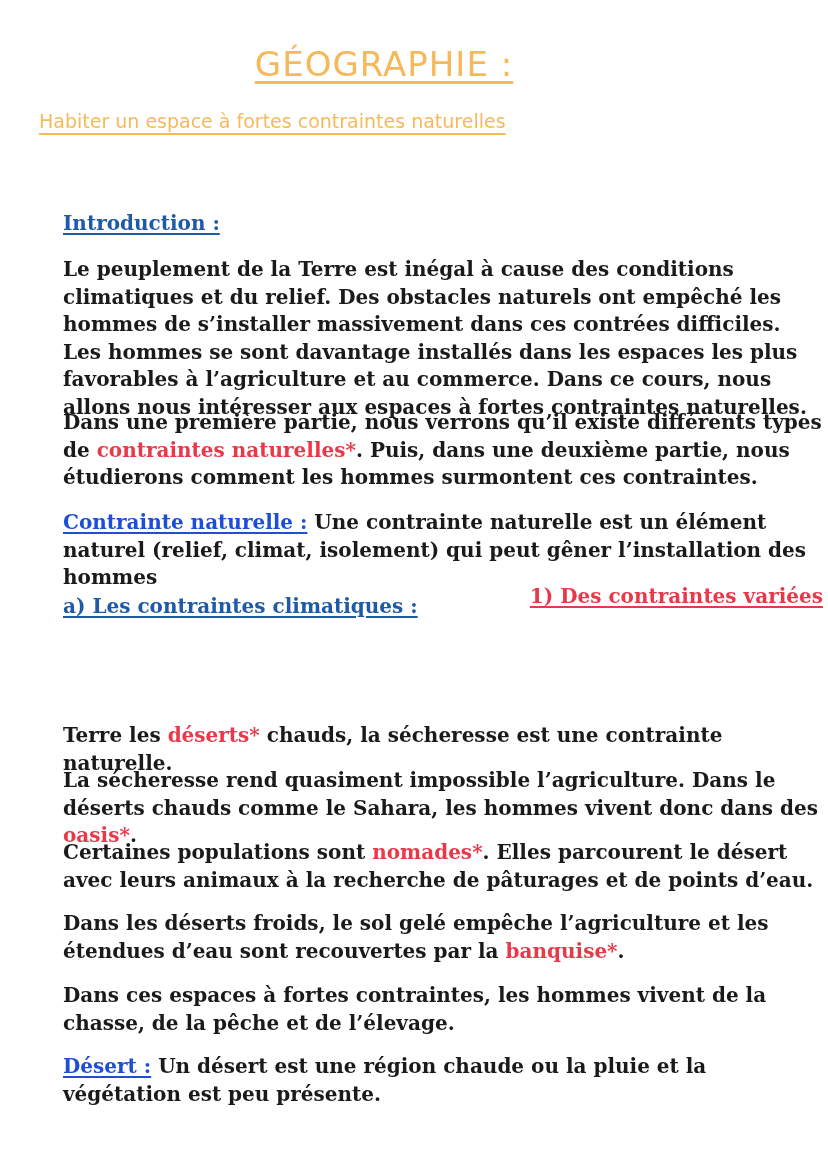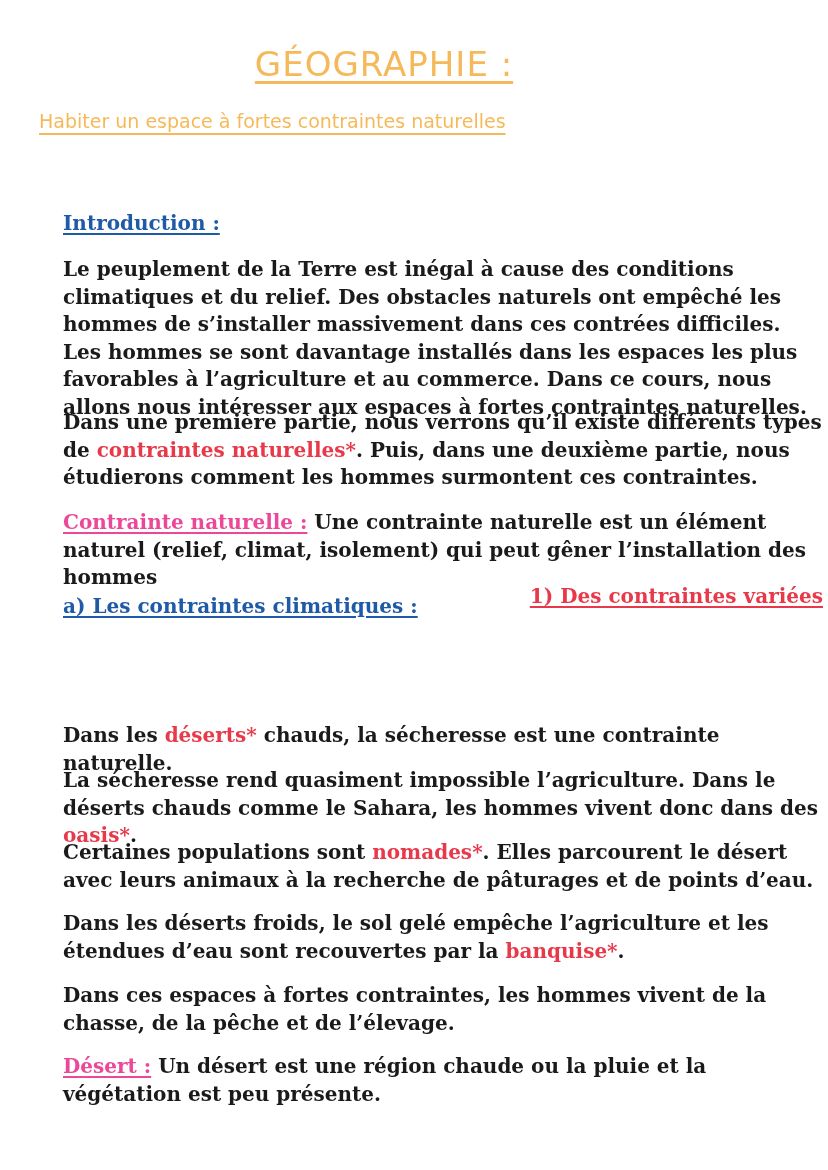--- a/index.html
+++ b/index.html
@@ -71,21 +71,21 @@
     .heading-red {
       color: #e8394a;
       text-decoration: underline;
       text-decoration-thickness: 1.5px;
       text-underline-offset: 3px;
     }
     .term {
       color: #e8394a;
     }
     .def-label {
-      color: #ec4899;
+      color: #1d4ed8;
       text-decoration: underline;
       text-underline-offset: 3px;
     }
     p { margin: 0; }
   </style>
 </head>
 <body>
 
 <div class="page">
 
@@ -111,21 +111,21 @@
 
   <div class="block" style="top:583px;text-align:right;">
     <span class="heading-red">1) Des contraintes variées </span>
   </div>
 
   <div class="block" style="top:593px;">
     <span class="heading-blue">a) Les contraintes climatiques : </span>
   </div>
 
   <p class="block" style="top:722px;">
-    <span>Dans les </span><span class="term">déserts*</span><span> chauds, la sécheresse est une contrainte naturelle.</span>
+    <span>Terre les </span><span class="term">déserts*</span><span> chauds, la sécheresse est une contrainte naturelle.</span>
   </p>
 
   <p class="block" style="top:767px;">
     <span>La sécheresse rend quasiment impossible l’agriculture. Dans le déserts chauds comme le Sahara, les hommes vivent donc dans des </span><span class="term">oasis*</span><span>.</span>
   </p>
 
   <p class="block" style="top:839px;">
     <span>Certaines populations sont </span><span class="term">nomades*</span><span>. Elles parcourent le désert avec leurs animaux à la recherche de pâturages et de points d’eau.</span>
   </p>
 

